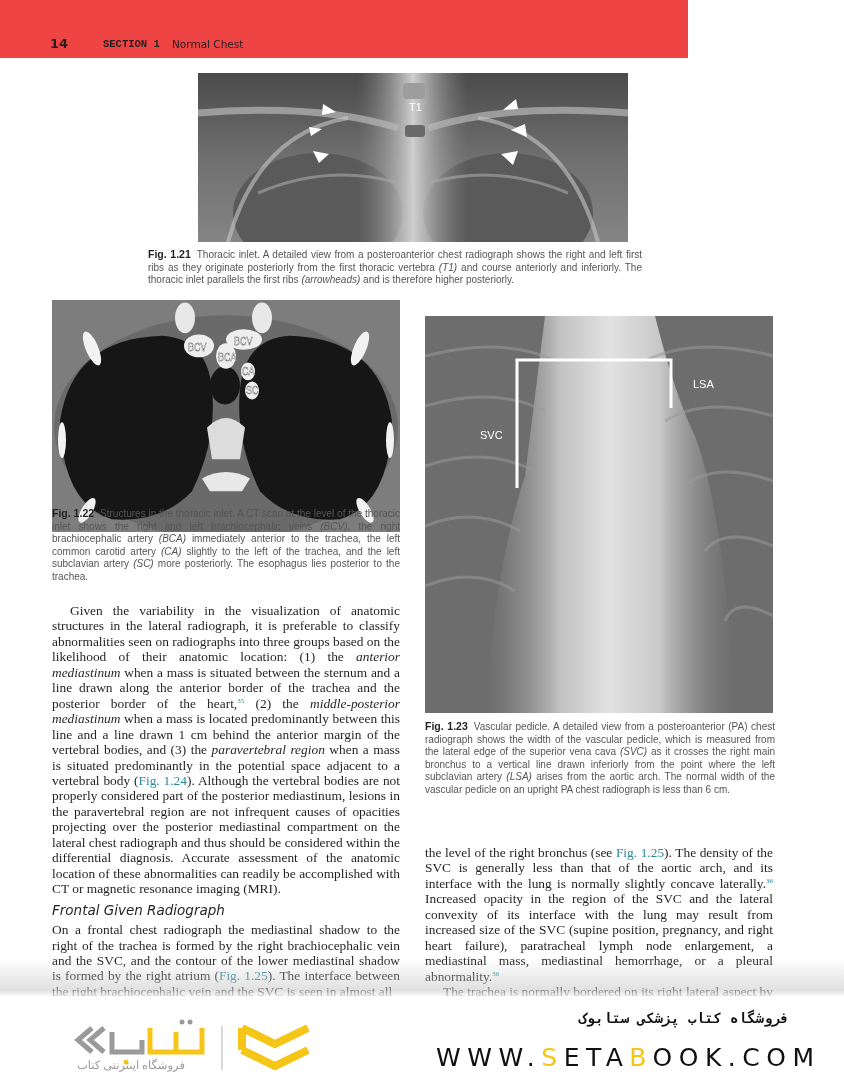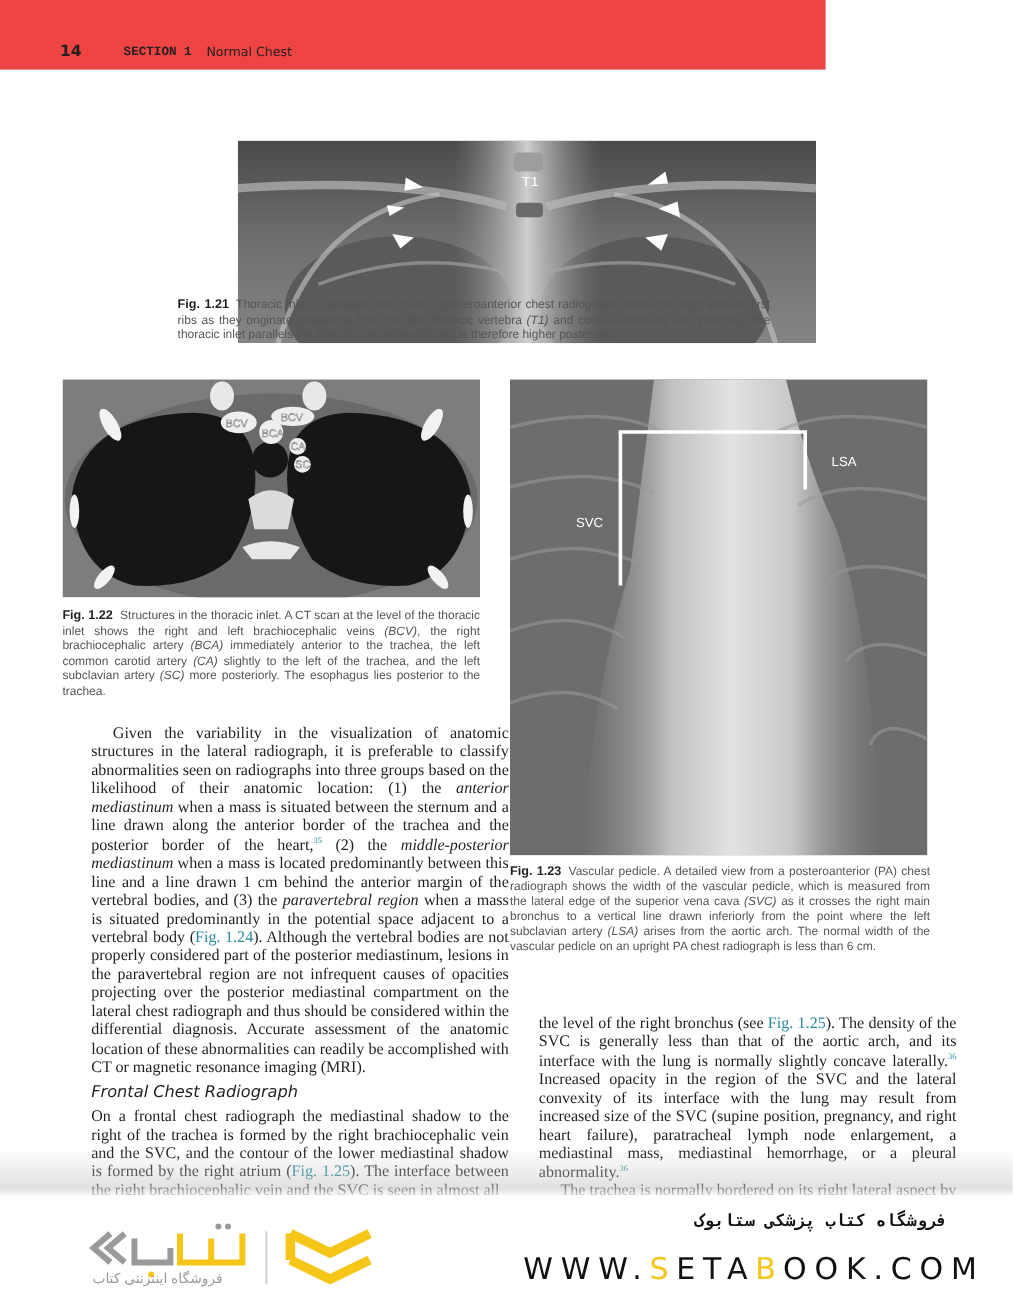--- a/index.html
+++ b/index.html
@@ -31,21 +31,20 @@
     font-family: "Liberation Sans", sans-serif; font-size: 10px; line-height: 12.6px; color: #555555;
     text-align: justify;
   }
   .caption .fig-label { font-weight: bold; color: #231f20; margin-right: 6px; font-size: 10.5px; }
   .caption i { font-style: italic; }
 
   .body-text {
     position: absolute;
     font-family: "Liberation Serif", serif; font-size: 13.4px; line-height: 15.45px; color: #231f20;
     text-align: justify;
-    margin-left: 24px;
   }
   .body-text p { text-indent: 18px; }
   .body-text p.noindent { text-indent: 0; }
   .body-text .ref { color: #2a8a9a; font-size: 7px; vertical-align: super; line-height: 0; }
   .body-text .figref { color: #2a8a9a; }
   .subhead {
     font-family: "DejaVu Sans", sans-serif; font-style: italic; font-size: 13.5px; color: #231f20;
     margin: 6px 0 4px 0; text-indent: 0;
   }
 
@@ -63,33 +62,33 @@
     position: absolute; right: 55px; top: 1010px; direction: rtl;
     font-family: Liberation Mono, monospace; font-size: 14px; color: #111; font-weight: bold;
   }
   .store-url {
     position: absolute; left: 436px; top: 1043px;
     font-family: "DejaVu Sans", sans-serif; font-size: 25px; letter-spacing: 6.5px; color: #111;
   }
   .store-url .accent { color: #f5c518; }
   .logo-sub {
     position: absolute; left: 77px; top: 1058px; direction: rtl;
-    font-family: Liberation Sans, sans-serif; font-size: 11.5px; color: #9a9a9a;
+    font-family: Liberation Serif, serif; font-size: 11.5px; color: #9a9a9a;
   }
 </style>
 </head>
 <body>
 
 <div class="header-band">
   <span class="page-num">14</span>
   <span class="section">SECTION 1</span>
   <span class="section-title">Normal Chest</span>
 </div>
 
-<div class="figure-img" style="left:198px; top:73px; width:482px; height:169px;margin-top:44px;">
+<div class="figure-img" style="left:198px; top:73px; width:430px; height:169px;">
   <svg viewBox="0 0 430 169" preserveAspectRatio="none">
     <defs>
       <linearGradient id="g21bg" x1="0" y1="0" x2="0" y2="1">
         <stop offset="0" stop-color="#4a4a4a"></stop>
         <stop offset="0.5" stop-color="#6f6f6f"></stop>
         <stop offset="1" stop-color="#858585"></stop>
       </linearGradient>
       <linearGradient id="g21spine" x1="0" y1="0" x2="1" y2="0">
         <stop offset="0" stop-color="#8a8a8a" stop-opacity="0"></stop>
         <stop offset="0.5" stop-color="#cfcfcf"></stop>
@@ -116,21 +115,21 @@
     <polygon points="318,26 305,37 320,36" fill="#ffffff"></polygon>
     <polygon points="327,51 313,57 329,64" fill="#ffffff"></polygon>
     <polygon points="320,78 303,81 315,92" fill="#ffffff"></polygon>
   </svg>
 </div>
 
 <div class="caption" style="left:148px; top:248px; width:494px;">
   <span class="fig-label">Fig. 1.21</span><span>Thoracic inlet. A detailed view from a posteroanterior chest radiograph shows the right and left first ribs as they originate posteriorly from the first thoracic vertebra </span><i>(T1)</i><span> and course anteriorly and inferiorly. The thoracic inlet parallels the first ribs </span><i>(arrowheads)</i><span> and is therefore higher posteriorly.</span>
 </div>
 
-<div class="figure-img" style="left:52px; top:316px; width:348px; height:182px;">
+<div class="figure-img" style="left:52px; top:300px; width:348px; height:232px;">
   <svg viewBox="0 0 348 182" preserveAspectRatio="none">
     <rect width="348" height="182" fill="#7d7d7d"></rect>
     <ellipse cx="174" cy="100" rx="172" ry="88" fill="#6a6a6a"></ellipse>
     <path d="M8,95 Q20,30 110,28 Q155,30 160,70 Q165,110 140,150 Q110,175 60,172 Q10,160 8,95 Z" fill="#161616"></path>
     <path d="M340,95 Q328,30 238,28 Q193,30 188,70 Q183,110 208,150 Q238,175 288,172 Q338,160 340,95 Z" fill="#161616"></path>
     <circle cx="173" cy="67" r="15" fill="#161616"></circle>
     <path d="M155,100 Q174,85 193,100 L188,125 L160,125 Z" fill="#dcdcdc"></path>
     <path d="M150,140 Q174,130 198,140 L190,150 L158,150 Z" fill="#e8e8e8"></path>
     <ellipse cx="133" cy="14" rx="10" ry="12" fill="#e8e8e8"></ellipse>
     <ellipse cx="210" cy="14" rx="10" ry="12" fill="#e8e8e8"></ellipse>
@@ -187,21 +186,21 @@
     <text x="268" y="72" font-family="Liberation Sans, sans-serif" font-size="11" fill="#ffffff">LSA</text>
   </svg>
 </div>
 
 <div class="caption" style="left:425px; top:720px; width:350px;">
   <span class="fig-label">Fig. 1.23</span><span>Vascular pedicle. A detailed view from a posteroanterior (PA) chest radiograph shows the width of the vascular pedicle, which is measured from the lateral edge of the superior vena cava </span><i>(SVC)</i><span> as it crosses the right main bronchus to a vertical line drawn inferiorly from the point where the left subclavian artery </span><i>(LSA)</i><span> arises from the aortic arch. The normal width of the vascular pedicle on an upright PA chest radiograph is less than 6 cm.</span>
 </div>
 
 <div class="body-text" style="left:52px; top:603px; width:348px;">
   <p><span>Given the variability in the visualization of anatomic structures in the lateral radiograph, it is preferable to classify abnormalities seen on radiographs into three groups based on the likelihood of their anatomic location: (1) the </span><i>anterior mediastinum</i><span> when a mass is situated between the sternum and a line drawn along the anterior border of the trachea and the posterior border of the heart,</span><span class="ref">35</span><span> (2) the </span><i>middle-posterior mediastinum</i><span> when a mass is located predominantly between this line and a line drawn 1 cm behind the anterior margin of the vertebral bodies, and (3) the </span><i>paravertebral region</i><span> when a mass is situated predominantly in the potential space adjacent to a vertebral body (</span><span class="figref">Fig. 1.24</span><span>). Although the vertebral bodies are not properly considered part of the posterior mediastinum, lesions in the paravertebral region are not infrequent causes of opacities projecting over the posterior mediastinal compartment on the lateral chest radiograph and thus should be considered within the differential diagnosis. Accurate assessment of the anatomic location of these abnormalities can readily be accomplished with CT or magnetic resonance imaging (MRI).</span></p>
-  <div class="subhead">Frontal Chest Radiograph</div>
+  <div class="subhead">Frontal Given Radiograph</div>
   <p class="noindent"><span>On a frontal chest radiograph the mediastinal shadow to the right of the trachea is formed by the right brachiocephalic vein and the SVC, and the contour of the lower mediastinal shadow is formed by the right atrium (</span><span class="figref">Fig. 1.25</span><span>). The interface between the right brachiocephalic vein and the SVC is seen in almost all</span></p>
 </div>
 
 <div class="body-text" style="left:425px; top:845px; width:348px;">
   <p class="noindent"><span>the level of the right bronchus (see </span><span class="figref">Fig. 1.25</span><span>). The density of the SVC is generally less than that of the aortic arch, and its interface with the lung is normally slightly concave laterally.</span><span class="ref">36</span><span> Increased opacity in the region of the SVC and the lateral convexity of its interface with the lung may result from increased size of the SVC (supine position, pregnancy, and right heart failure), paratracheal lymph node enlargement, a mediastinal mass, mediastinal hemorrhage, or a pleural abnormality.</span><span class="ref">36</span></p>
   <p><span>The trachea is normally bordered on its right lateral aspect by pleura covering the right upper lobe. Contact of the right lung</span></p>
 </div>
 
 <div class="fade-band"></div>
 <div class="footer-white"></div>

